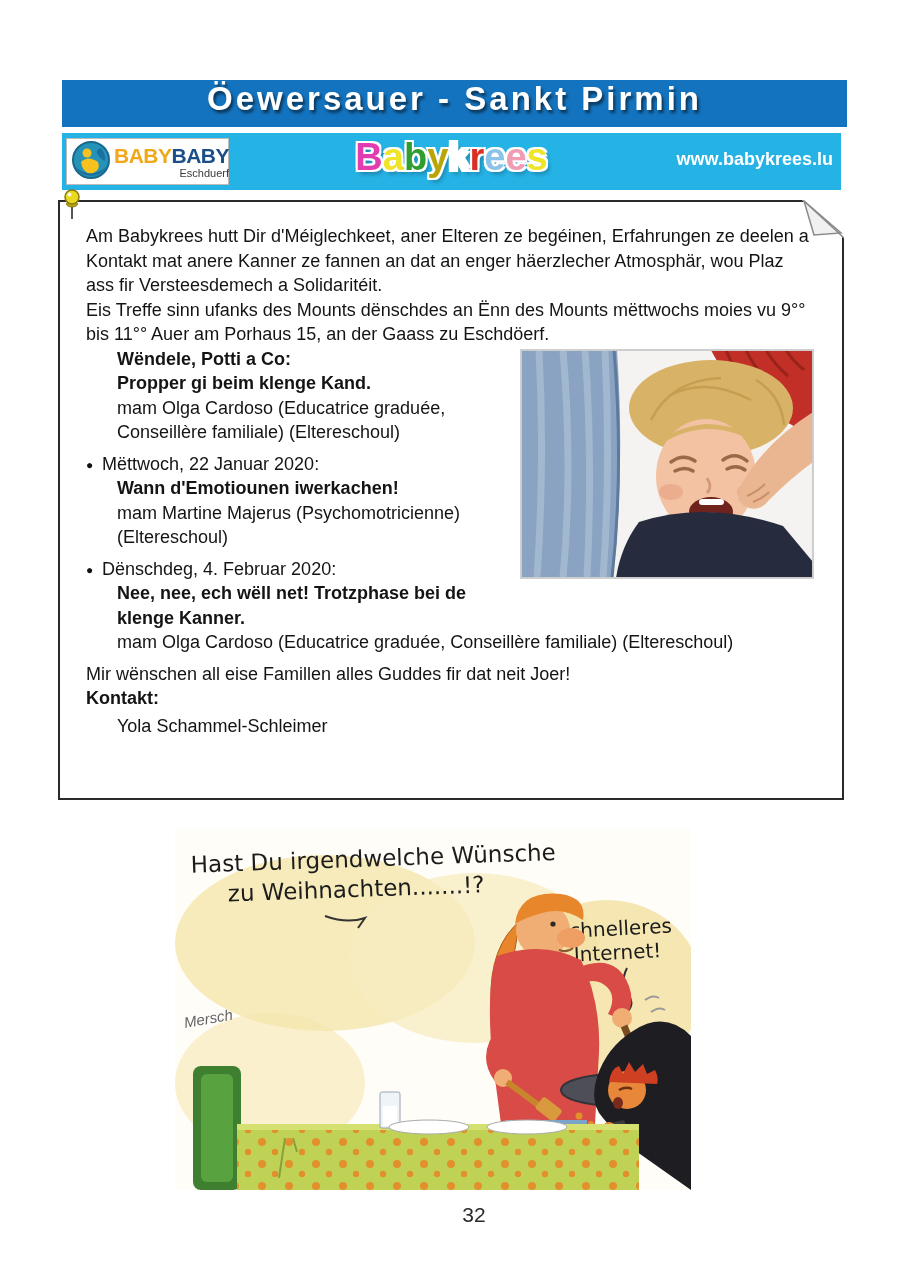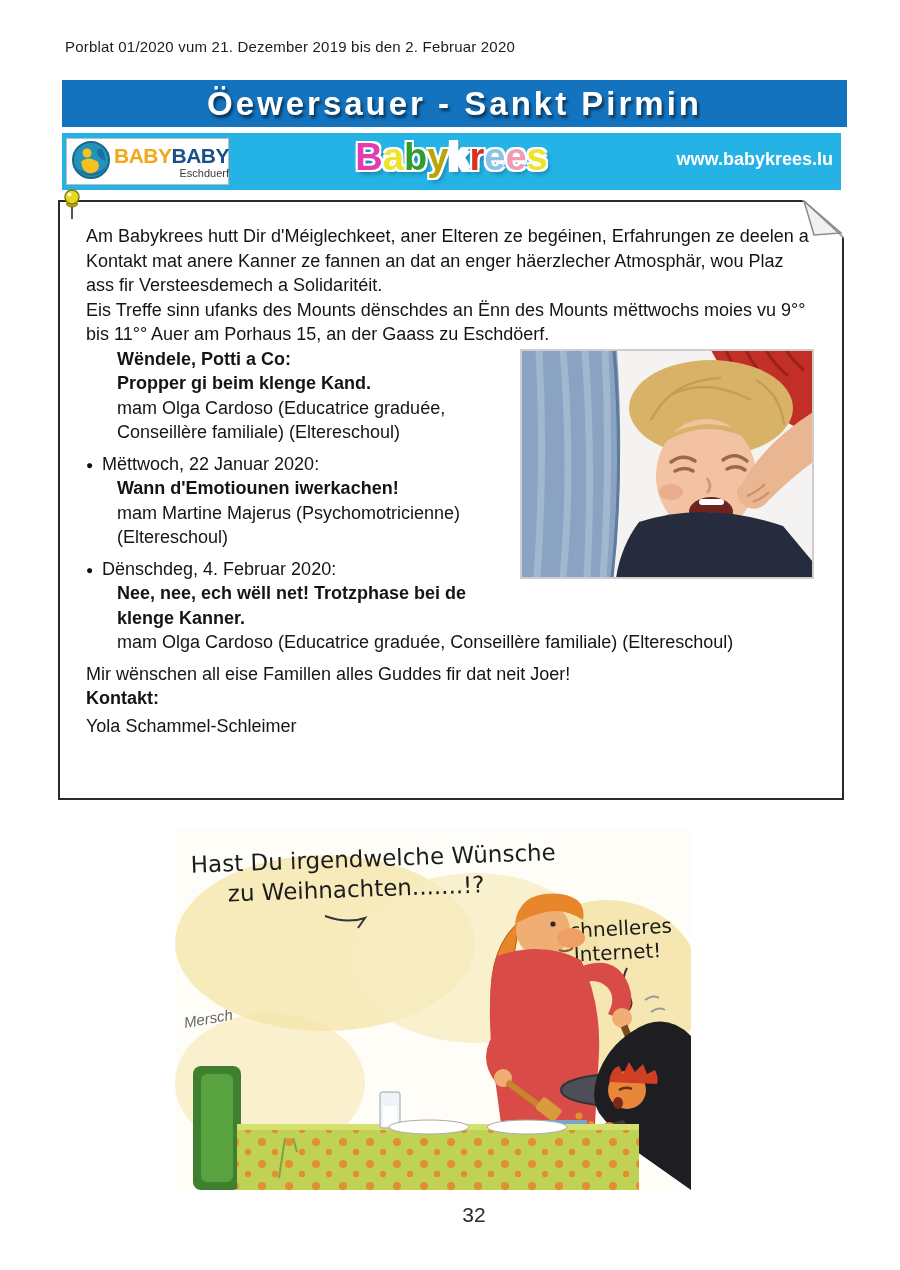--- a/index.html
+++ b/index.html
@@ -2,21 +2,21 @@
 <html><head>
 <meta charset="utf-8">
 <style>
   html,body{margin:0;padding:0;background:#ffffff;}
   .page{position:relative;width:900px;height:1270px;background:#ffffff;overflow:hidden;
         font-family:"Liberation Sans",sans-serif;color:#141414;}
 
   .header-line{position:absolute;left:65px;top:38px;font-size:15px;color:#1c1c1c;letter-spacing:.2px;}
 
   .banner{position:absolute;left:62px;top:80px;width:785px;height:47px;background:#1473be;
-          display:flex;align-items:center;justify-content:center;}
+          display:flex;justify-content:center;}
   .banner-title{color:#ffffff;font-size:33px;font-weight:bold;letter-spacing:3px;
                 text-shadow:2px 3px 3px rgba(0,0,0,.55);}
 
   .brand-bar{position:absolute;left:62px;top:133px;width:779px;height:57px;background:#25b2e5;}
   .logo-box{position:absolute;left:4px;top:5px;width:163px;height:47px;background:#ffffff;
             border:1px solid #bcbcbc;display:flex;align-items:center;padding:0 4px;box-sizing:border-box;}
   .logo-text{line-height:1;margin-left:3px;}
   .logo-title{font-size:21px;font-weight:bold;letter-spacing:-.5px;}
   .logo-part1{color:#f0a818;}
   .logo-part2{color:#1b4f8a;}
@@ -44,37 +44,36 @@
   .events{margin:0;}
   .event{margin-bottom:7px;}
   .event-date{position:relative;margin-left:16px;}
   .event-date::before{content:"●";position:absolute;left:-16px;top:1px;font-size:12px;color:#111;}
   .event-line{margin-left:31px;}
   .bold{font-weight:bold;}
 
   .wish{margin:12px 0 10px;}
   .kontakt{font-weight:bold;margin-bottom:2px;}
   .contacts{display:flex;}
-  .contact-col1{width:296px;}
+  .contact-col1{width:296px;margin-left:31px;}
   .contact-line{line-height:26px;display:flex;align-items:center;gap:6px;}
   .contact-name{line-height:26px;}
   .cicon{flex:0 0 auto;display:inline-block;}
 
   .cartoon{position:absolute;left:175px;top:828px;width:516px;height:362px;}
   .cartoon svg{display:block;}
 
   .page-number{position:absolute;left:0;top:1203px;width:900px;text-align:center;
                font-size:21px;color:#2a2a2a;padding-left:24px;}
 </style>
 </head>
 <body>
 
 <div class="page">
 
-  <div class="header-line">Porblat  01/2020 vum 21. Dezember 2019 bis den 2. Februar 2020</div>
 
   <div class="banner">
     <span class="banner-title">Öewersauer - Sankt Pirmin</span>
   </div>
 
   <div class="brand-bar">
     <div class="logo-box">
       <span class="cicon">
         <svg width="40" height="40" viewBox="0 0 40 40">
           <circle cx="20" cy="20" r="18" fill="#2593b8" stroke="#17688c" stroke-width="2"></circle>

